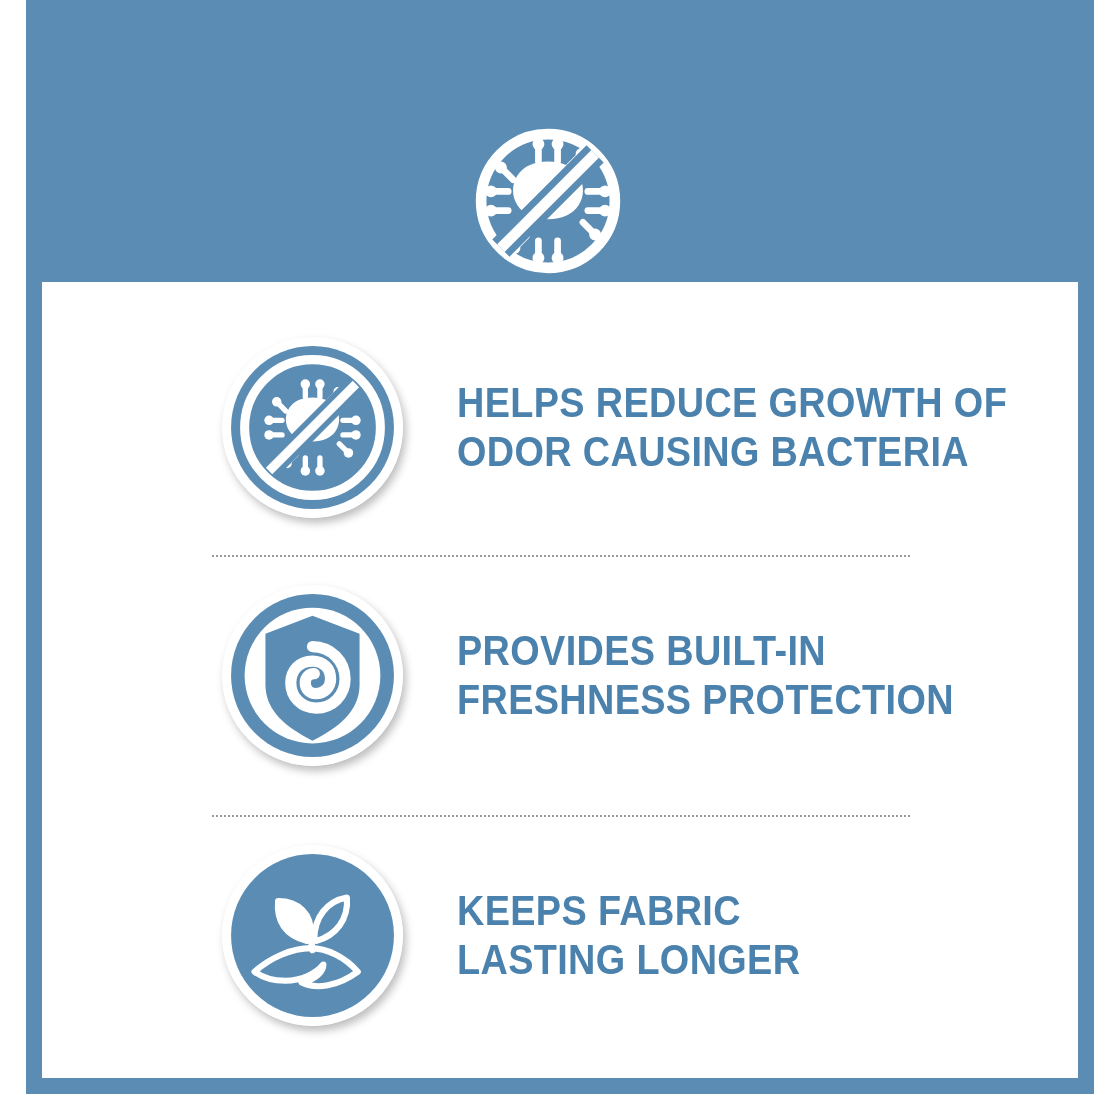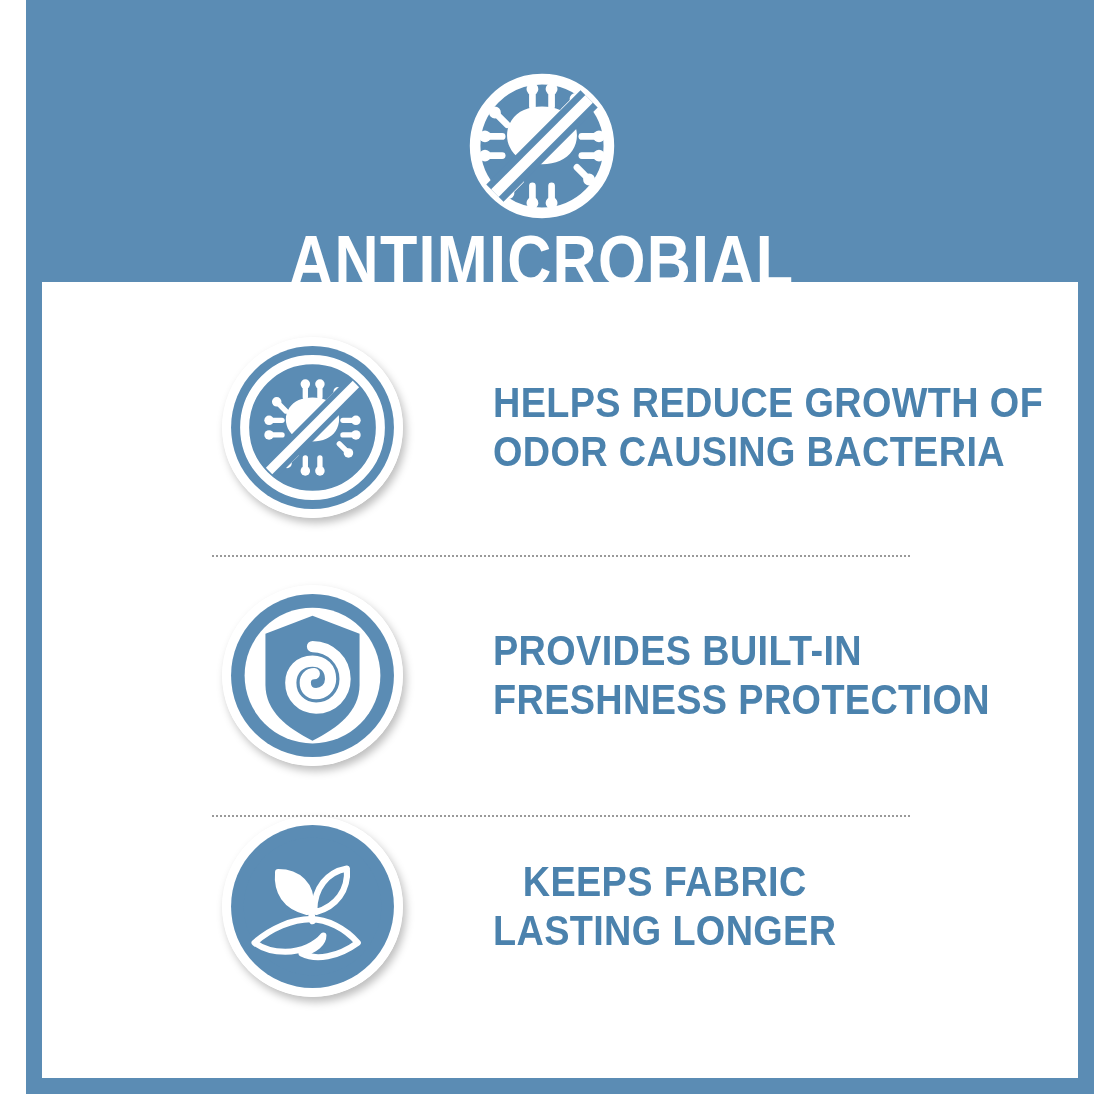--- a/index.html
+++ b/index.html
@@ -37,28 +37,28 @@
     left: 42px;
     top: 282px;
     width: 1036px;
     height: 796px;
     background: #ffffff;
   }
 
   
   .header {
     position: absolute;
-    left: 8px;
+    left: 14px;
     top: 0;
     width: 1068px;
     height: 353px;
     display: flex;
     flex-direction: column;
     align-items: center;
-    justify-content: center;
+    justify-content: flex-end;
   }
 
   .header-icon {
     margin-top: 14px;
     width: 152px;
     height: 152px;
     display: block;
   }
 
   .header-title {
@@ -84,26 +84,25 @@
     height: 796px;
   }
 
   .feature-row {
     position: absolute;
     left: 0;
     width: 1036px;
     height: 224px;
     display: flex;
     align-items: center;
-    gap: 36px;
   }
 
   .feature-row.r1 { top: 33px; }
   .feature-row.r2 { top: 281px; align-items: center; }
-  .feature-row.r3 { top: 512px; text-align: center; }
+  .feature-row.r3 { top: 541px; }
 
   .feature-icon-wrap {
     position: relative;
     width: 181px;
     height: 181px;
     margin-left: 180px;
     flex: 0 0 auto;
     border-radius: 50%;
     background: #ffffff;
     box-shadow: 3px 5px 9px rgba(0,0,0,0.26);

